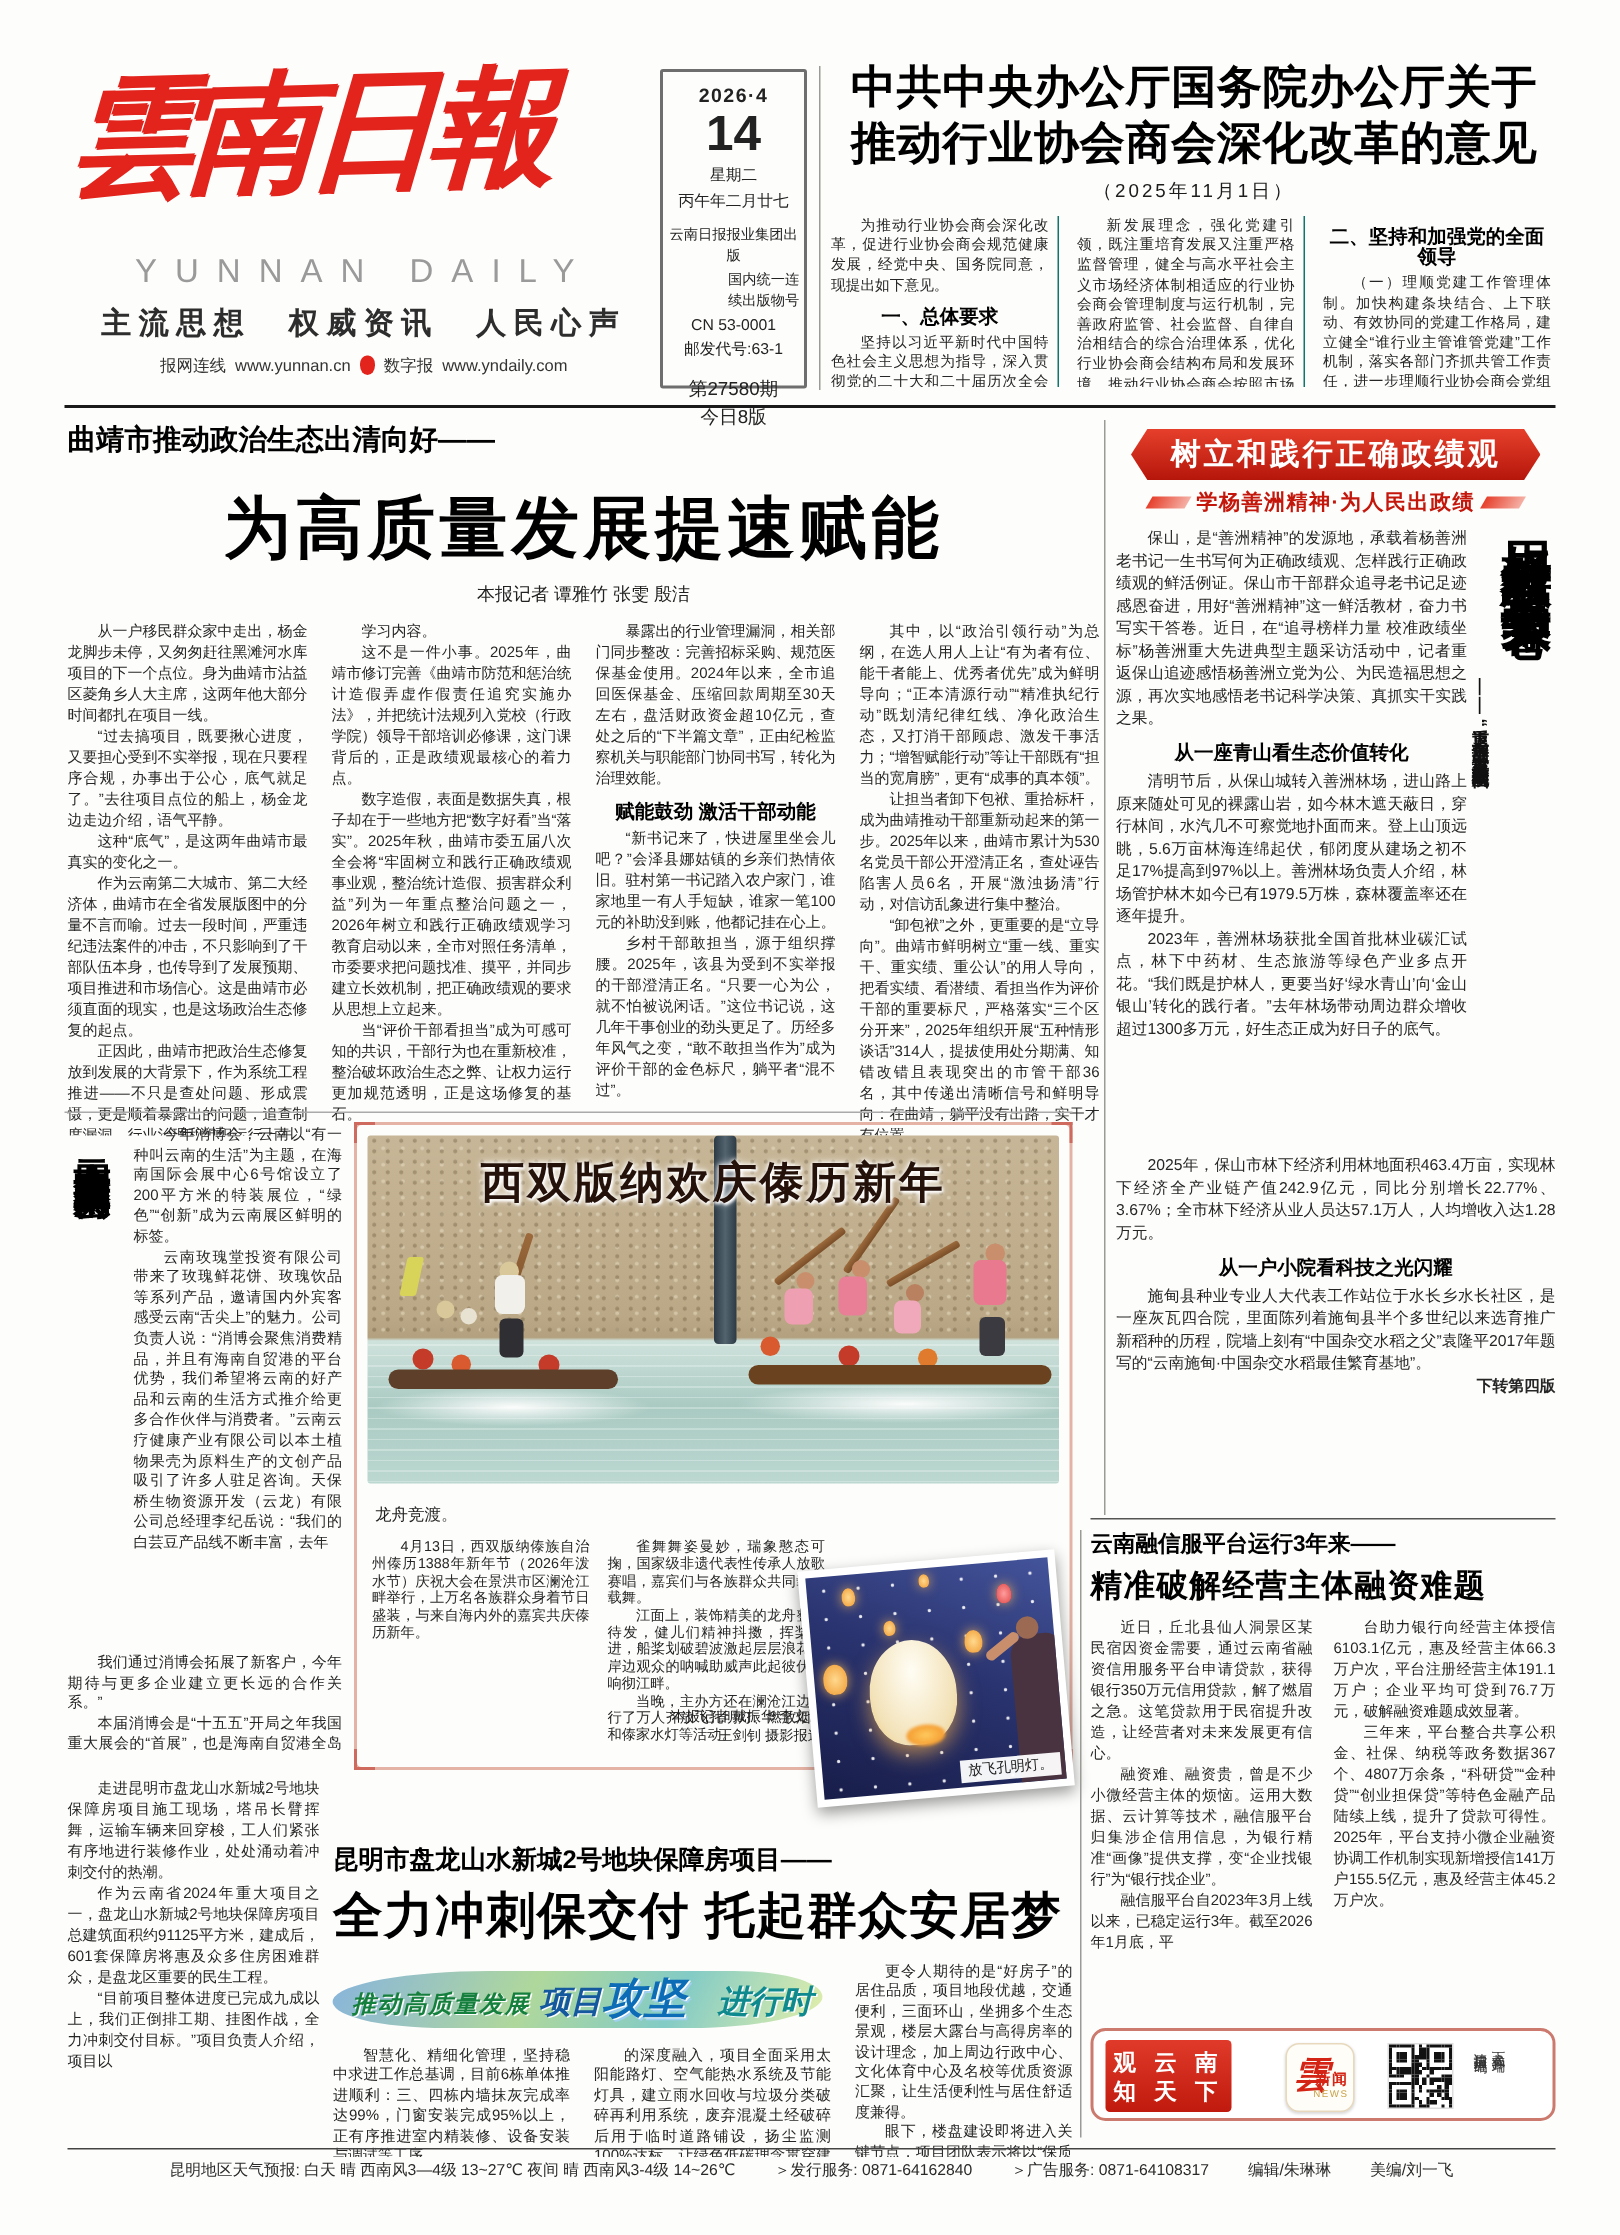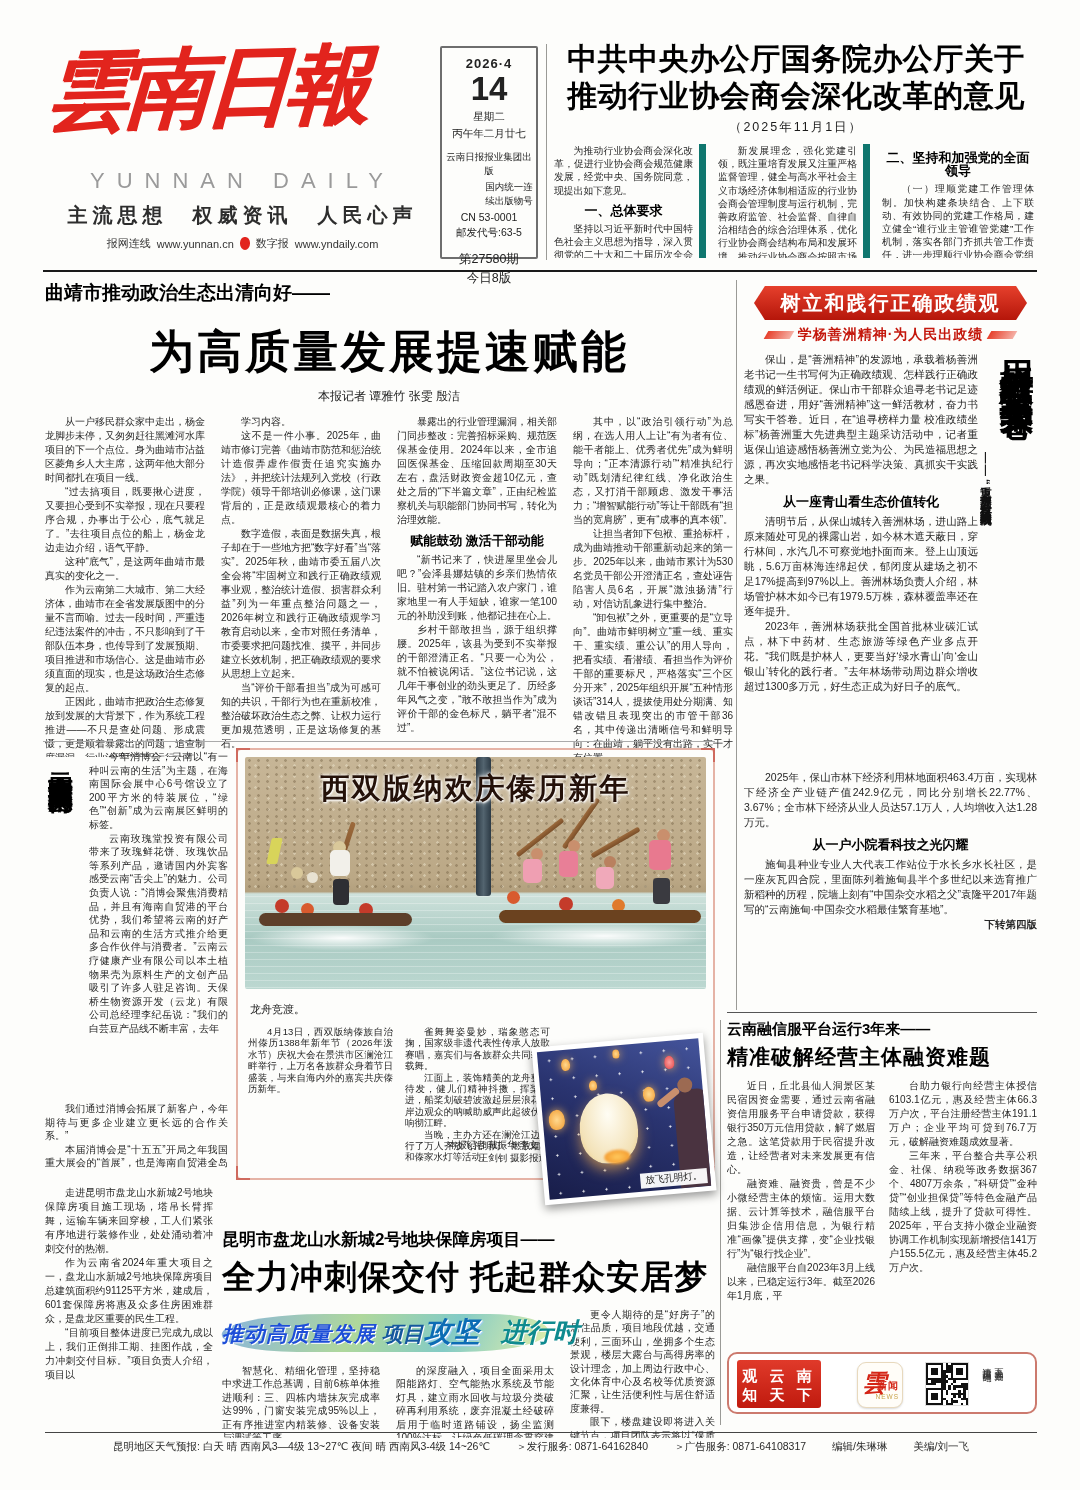--- a/index.html
+++ b/index.html
@@ -6,21 +6,21 @@
   html,body { background:#e8e8e6; }
   body { font-family:"Liberation Sans","DejaVu Sans",sans-serif; }
   .page { position:relative; width:1080px; height:1490px; background:#fdfdfb; margin:0 auto; overflow:hidden; color:#1c1c1c; }
   .abs { position:absolute; }
 
   
   .col { font-size:10.5px; line-height:15px; text-align:justify; color:#262626; overflow:hidden; }
   .col p { margin:0; text-indent:2em; }
   .col p.subhead { text-indent:0; text-align:center; font-weight:bold; font-size:13px; color:#000; margin:7px 0 5px; }
   .col p.jump { text-indent:0; text-align:right; font-weight:bold; }
-  .rule-r { border-right:7px solid #0f766e; }
+  .rule-r { border-right:1px solid #0f766e; }
 
   
   .mast-title { font-family:"DejaVu Serif","Liberation Serif",serif; font-weight:bold; font-style:italic;
     color:#e2241d; font-size:86px; letter-spacing:-6px; transform:rotate(-1.5deg) skewX(-4deg);
     text-shadow:1px 1px 0 #e2241d; white-space:nowrap; }
   .mast-en { letter-spacing:12px; font-size:22px; color:#9a9a9a; text-align:center; }
   .mast-slogan { font-size:20px; font-weight:bold; color:#2d2d2d; letter-spacing:5px; text-align:center; }
   .mast-links { font-size:11px; color:#333; display:flex; align-items:center; gap:6px; justify-content:center; }
   .flame { width:10px; height:13px; background:#e2241d; border-radius:45% 45% 50% 50%; display:inline-block; }
 
@@ -86,24 +86,24 @@
   .inset-cap { position:absolute; right:3px; bottom:3px; background:rgba(255,255,255,.95);
     font-size:9.5px; padding:1px 5px; color:#222; }
 
   
   .gbanner { position:relative; height:48px; overflow:visible; }
   .gswoosh { position:absolute; left:0; right:6px; top:6px; bottom:4px;
     background:linear-gradient(100deg,#2b7bc0 0%,#6fb94e 40%,#1fa29a 70%,#c5e06a 100%);
     border-radius:60% 40% 50% 50% / 100% 100% 100% 100%; transform:skewX(-18deg); opacity:.55; }
   .gtext { position:relative; z-index:2; font-style:italic; font-weight:900; white-space:nowrap;
     line-height:48px; text-align:center; }
-  .gtext .g1 { font-size:21px; color:#1d4ed8; text-shadow:1px 1px 0 #fff; letter-spacing:1px; }
+  .gtext .g1 { font-size:16px; color:#15803d; text-shadow:1px 1px 0 #fff; letter-spacing:1px; }
   .gtext .g2 { font-size:21px; color:#14589e; text-shadow:1px 1px 0 #fff; }
   .gtext .g3 { font-size:28px; color:#0c6cb5; text-shadow:1px 1px 0 #fff,2px 2px 0 #9fd0ee; }
-  .gtext .g4 { font-size:26px; color:#0e8a8f; text-shadow:1px 1px 0 #fff;padding-left:21px; }
+  .gtext .g4 { font-size:21px; color:#0e8a8f; text-shadow:1px 1px 0 #fff;padding-left:21px; }
 
   
   .guan { border:2px solid #cc7a6e; border-radius:10px; background:#fff; }
   .guan-red { background:linear-gradient(#e03a2a,#c01a0e); color:#fff; font-size:15px; font-weight:bold;
     letter-spacing:4px; text-align:center; border-radius:3px; padding-top:6px; line-height:19px; }
   .appicon { border:1px solid #e8d9bd; border-radius:9px; background:#fffdf8; position:relative;
     box-shadow:0 1px 2px rgba(0,0,0,.15); }
   .app-char { font-family:"DejaVu Serif",serif; font-style:italic; font-weight:bold; color:#d42415; font-size:24px; }
   .app-name { color:#d42415; font-size:10px; font-weight:bold; letter-spacing:1px; }
   .app-en { color:#c8a34b; font-size:6.5px; letter-spacing:1px; }
@@ -135,21 +135,21 @@
   </div>
 
   <div class="abs datebox" style="left:440px;top:46px;width:98px;height:213px;">
     <div class="db-ym">2026·4</div>
     <div class="db-day">14</div>
     <div class="db-sm">星期二</div>
     <div class="db-sm">丙午年二月廿七</div>
     <div class="db-gap">云南日报报业集团出版</div>
     <div class="db-gap" style="margin-top:2px;padding-left:40px;">国内统一连续出版物号</div>
     <div class="db-sm">CN 53-0001</div>
-    <div class="db-sm">邮发代号:63-5</div>
+    <div class="db-sm">邮发代号:63-1</div>
     <div class="db-issue">第27580期</div>
     <div class="db-issue" style="margin-top:0;">今日8版</div>
   </div>
 
   <div class="abs vrule" style="left:546px;top:44px;height:216px;"></div>
 
   <div class="abs" style="left:554px;top:40px;width:484px;height:222px;">
     <div class="h-top">中共中央办公厅国务院办公厅关于</div>
     <div class="h-top">推动行业协会商会深化改革的意见</div>
     <div class="dateline">（2025年11月1日）</div>

